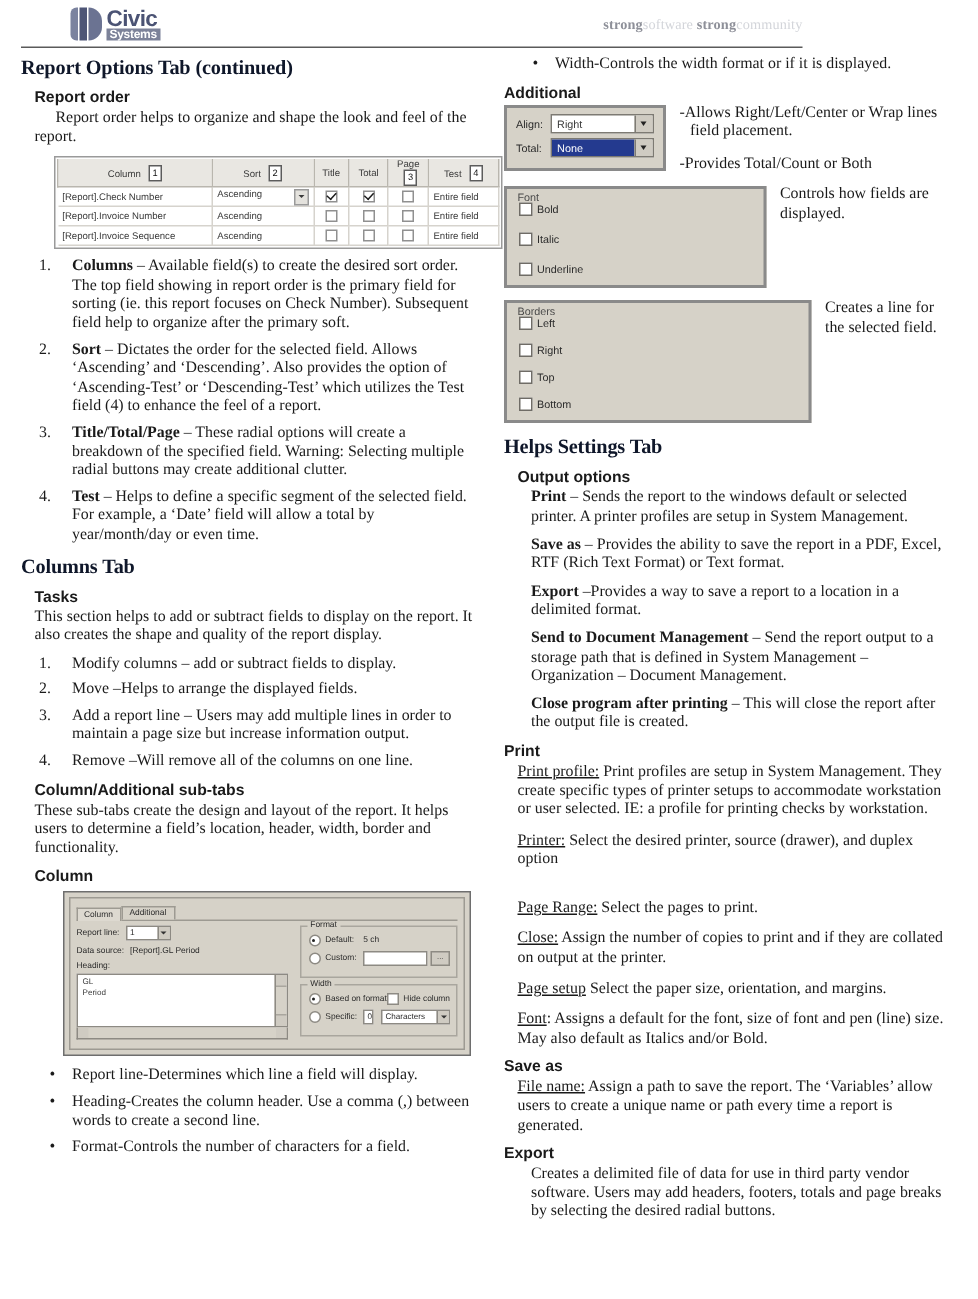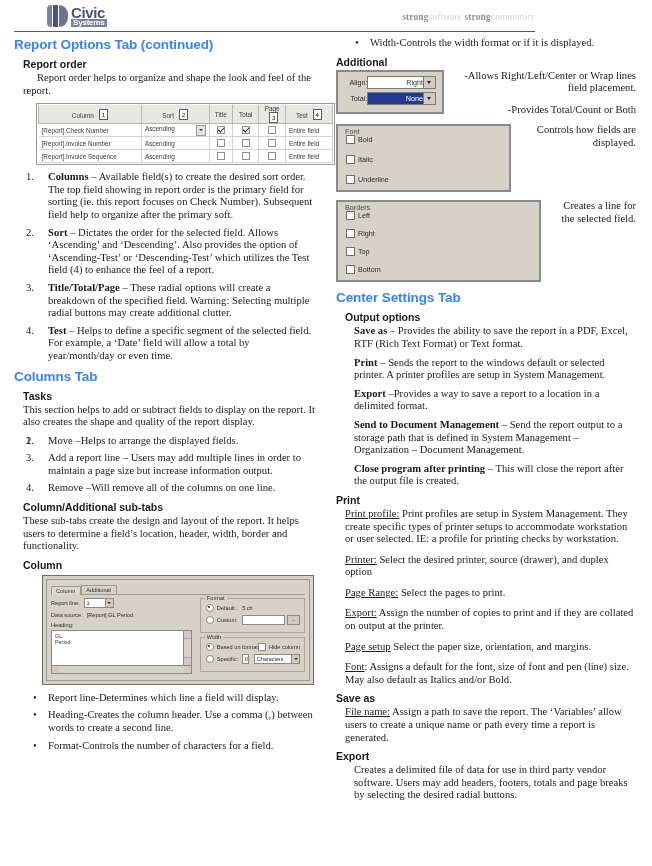--- a/index.html
+++ b/index.html
@@ -28,22 +28,22 @@
   .tagline .w{color:#d3d5da;font-weight:normal;}
   .rule{position:absolute;left:14px;right:14px;top:31px;height:1px;background:#5a5a5a;}
 
   
   .cols{display:flex;padding:0 14px;box-sizing:border-box;width:652px;}
   .col{width:311px;box-sizing:border-box;}
   .col.left{padding-right:7px;}
   .col.right{padding-left:11px;}
 
   h1.sec{
-    font-family:Liberation Sans, sans-serif;
-    color:#3b82f6;font-size:13.5px;font-weight:bold;
+    font-family:Liberation Serif, serif;
+    color:#0f172a;font-size:13.5px;font-weight:bold;
     margin:5px 0 3px 0;letter-spacing:-.1px;
   }
   h2.sub{
     font-family:"Liberation Sans",sans-serif;
     color:#1a1a1a;font-size:10.5px;font-weight:bold;
     margin:6px 0 2px 9px;
   }
   h2.sub.ind0{margin-left:0;}
   p.body{
     font-size:10.6px;line-height:12.6px;margin:0 0 6px 0;
@@ -127,21 +127,21 @@
   .radio.on:after{content:"";position:absolute;left:1.5px;top:1.5px;width:2px;height:2px;border-radius:50%;background:#222;}
   .chk{display:inline-block;width:6px;height:6px;border:1px solid #8d8a83;background:#fff;vertical-align:-1px;margin-right:3px;}
   .row{display:flex;align-items:center;margin-bottom:3px;}
   .txtin{border:1px solid #8d8a83;background:#fff;height:8px;flex:1;}
   .btn-sm{width:11px;height:8px;border:1px solid #8d8a83;background:#cfcbc2;margin-left:2px;
     font-size:5px;text-align:center;line-height:7px;color:#333;}
 
   
   .wbox{border:2px solid #8a8a8a;background:#d6d2c8;padding:4px 6px;box-sizing:border-box;
     font-family:"Liberation Sans",sans-serif;font-size:7.4px;color:#2b2b2b;}
-  .wrap-row{display:flex;align-items:flex-start;gap:9px;margin-bottom:8px;text-align:right;}
+  .wrap-row{display:flex;align-items:flex-start;gap:9px;margin-bottom:8px;}
   .align-box{width:108px;}
   .align-row{display:flex;align-items:center;margin-bottom:3px;}
   .align-row .lbl{width:26px;font-size:7.2px;}
   .sel{display:flex;align-items:center;border:1px solid #7d7a73;background:#fff;height:11px;width:74px;}
   .sel .val{padding-left:3px;font-size:7.2px;color:#3a3a3a;flex:1;}
   .sel.selected .val{background:#243a8f;color:#fff;height:100%;line-height:11px;}
   .sel .arrow{width:11px;height:100%;background:#cfcbc2;border-left:1px solid #7d7a73;position:relative;}
   .sel .arrow:after{content:"";position:absolute;left:3px;top:4px;border-left:2.5px solid transparent;
     border-right:2.5px solid transparent;border-top:3px solid #222;}
   .note{font-size:10.6px;line-height:12.6px;font-family:"Liberation Serif",serif;color:#1a1a1a;flex:1;}
@@ -247,21 +247,21 @@
         <li><span class="n">3.</span><b>Title/Total/Page</b><span> – These radial options will create a breakdown of the specified field.  Warning:  Selecting multiple radial buttons may create additional clutter.</span></li>
         <li><span class="n">4.</span><b>Test</b><span> – Helps to define a specific segment of the selected field.  For example, a ‘Date’ field will allow a total by year/month/day or even time.</span></li>
       </ol>
 
       <h1 class="sec">Columns Tab</h1>
 
       <h2 class="sub">Tasks</h2>
       <p class="body i1">This section helps to add or subtract fields to display on the report.  It also creates the shape and quality of the report display.</p>
 
       <ol class="ol sp">
-        <li><span class="n">1.</span></li>
+        <li><span class="n">1.</span><span>Modify columns – add or subtract fields to display.</span></li>
         <li><span class="n">2.</span><span>Move –Helps to arrange the displayed fields.</span></li>
         <li><span class="n">3.</span><span>Add a report line – Users may add multiple lines in order to maintain a page size but increase information output.</span></li>
         <li><span class="n">4.</span><span>Remove –Will remove all of the columns on one line.</span></li>
       </ol>
 
       <h2 class="sub">Column/Additional sub-tabs</h2>
       <p class="body i1">These sub-tabs create the design and layout of the report. It helps users to determine a field’s location, header, width, border and functionality.</p>
 
       <h2 class="sub">Column</h2>
 
@@ -416,36 +416,36 @@
               </span>
             <span class="fbi">
                 <span class="cb"></span>
                 <span>Bottom</span>
               </span>
           </div>
         </div>
         <div class="note">Creates a line for the selected field.</div>
       </div>
 
-      <h1 class="sec">Center Settings Tab</h1>
+      <h1 class="sec">Helps Settings Tab</h1>
 
       <h2 class="sub">Output options</h2>
 
+      <p class="body i2"><b>Print</b><span> – Sends the report to the windows default or selected printer.  A printer profiles are setup in System Management.</span></p>
       <p class="body i2"><b>Save as</b><span> – Provides the ability to save the report in a PDF, Excel, RTF (Rich Text Format) or Text format.</span></p>
-      <p class="body i2"><b>Print</b><span> – Sends the report to the windows default or selected printer.  A printer profiles are setup in System Management.</span></p>
       <p class="body i2"><b>Export</b><span> –Provides a way to save a report to a location in a delimited format.</span></p>
       <p class="body i2"><b>Send to Document Management</b><span> – Send the report output to a storage path that is defined in System Management – Organization – Document Management.</span></p>
       <p class="body i2"><b>Close program after printing</b><span> – This will close the report after the output file is created.</span></p>
 
       <h2 class="sub ind0">Print</h2>
 
       <p class="body i1"><u>Print profile:</u><span>  Print profiles are setup in System Management.  They create specific types of printer setups to accommodate workstation or user selected.  IE:  a profile for printing checks by workstation.</span></p>
       <p class="body i1" style="margin-top:8px"><u>Printer:</u><span>  Select the desired printer, source (drawer), and duplex option</span></p>
-      <p class="body i1" style="margin-top:8px"><u>Page Range:</u><span>  Select the pages to print.</span></p>
-      <p class="body i1" style="margin-top:8px"><u>Export:</u><span>  Assign the number of copies to print and if they are collated on output at the printer.</span></p>
+      <p class="body i1" style="margin-top:20px"><u>Page Range:</u><span>  Select the pages to print.</span></p>
+      <p class="body i1" style="margin-top:8px"><u>Close:</u><span>  Assign the number of copies to print and if they are collated on output at the printer.</span></p>
       <p class="body i1" style="margin-top:8px"><u>Page setup</u><span> Select the paper size, orientation, and margins.</span></p>
       <p class="body i1" style="margin-top:8px"><u>Font</u><span>: Assigns a default for the font, size of font and pen (line) size.  May also default as Italics and/or Bold.</span></p>
 
       <h2 class="sub ind0">Save as</h2>
       <p class="body i1"><u>File name:</u><span>  Assign a path to save the report.  The ‘Variables’ allow users to create a unique name or path every time a report is generated.</span></p>
 
       <h2 class="sub ind0">Export</h2>
       <p class="body i2">Creates a delimited file of data for use in third party vendor software.  Users may add headers, footers, totals and page breaks by selecting the desired radial buttons.</p>
 
     </div>

